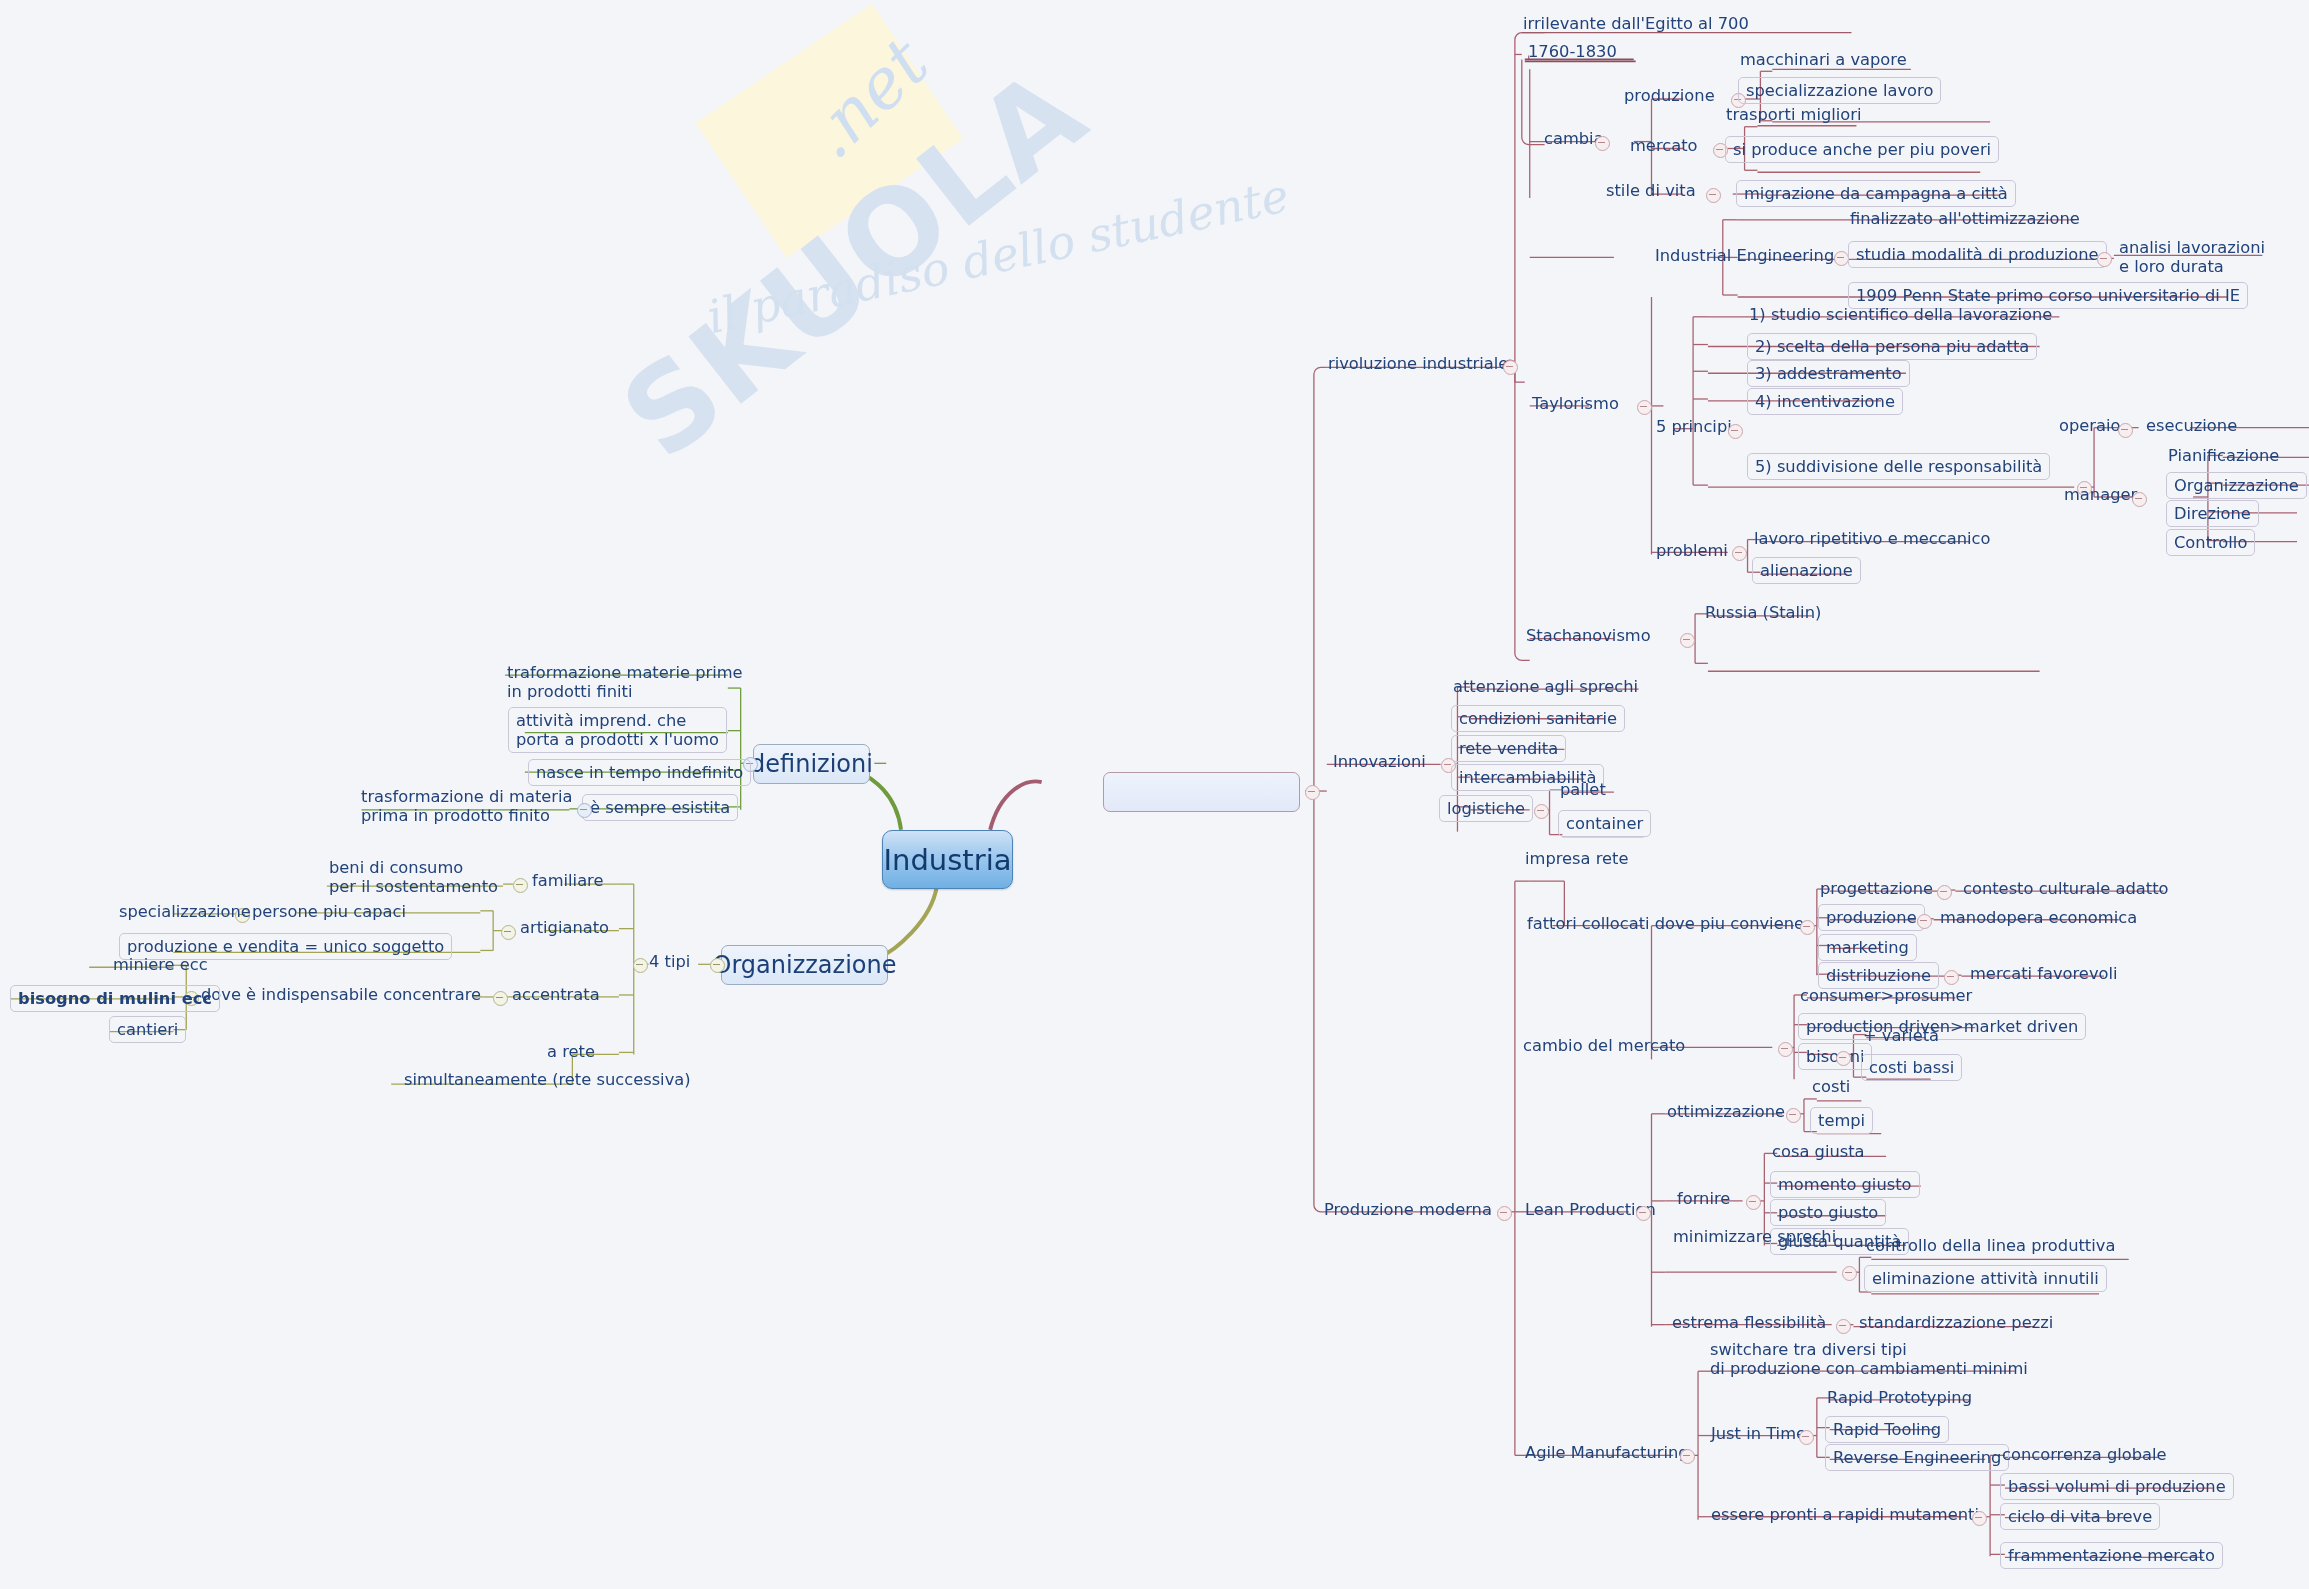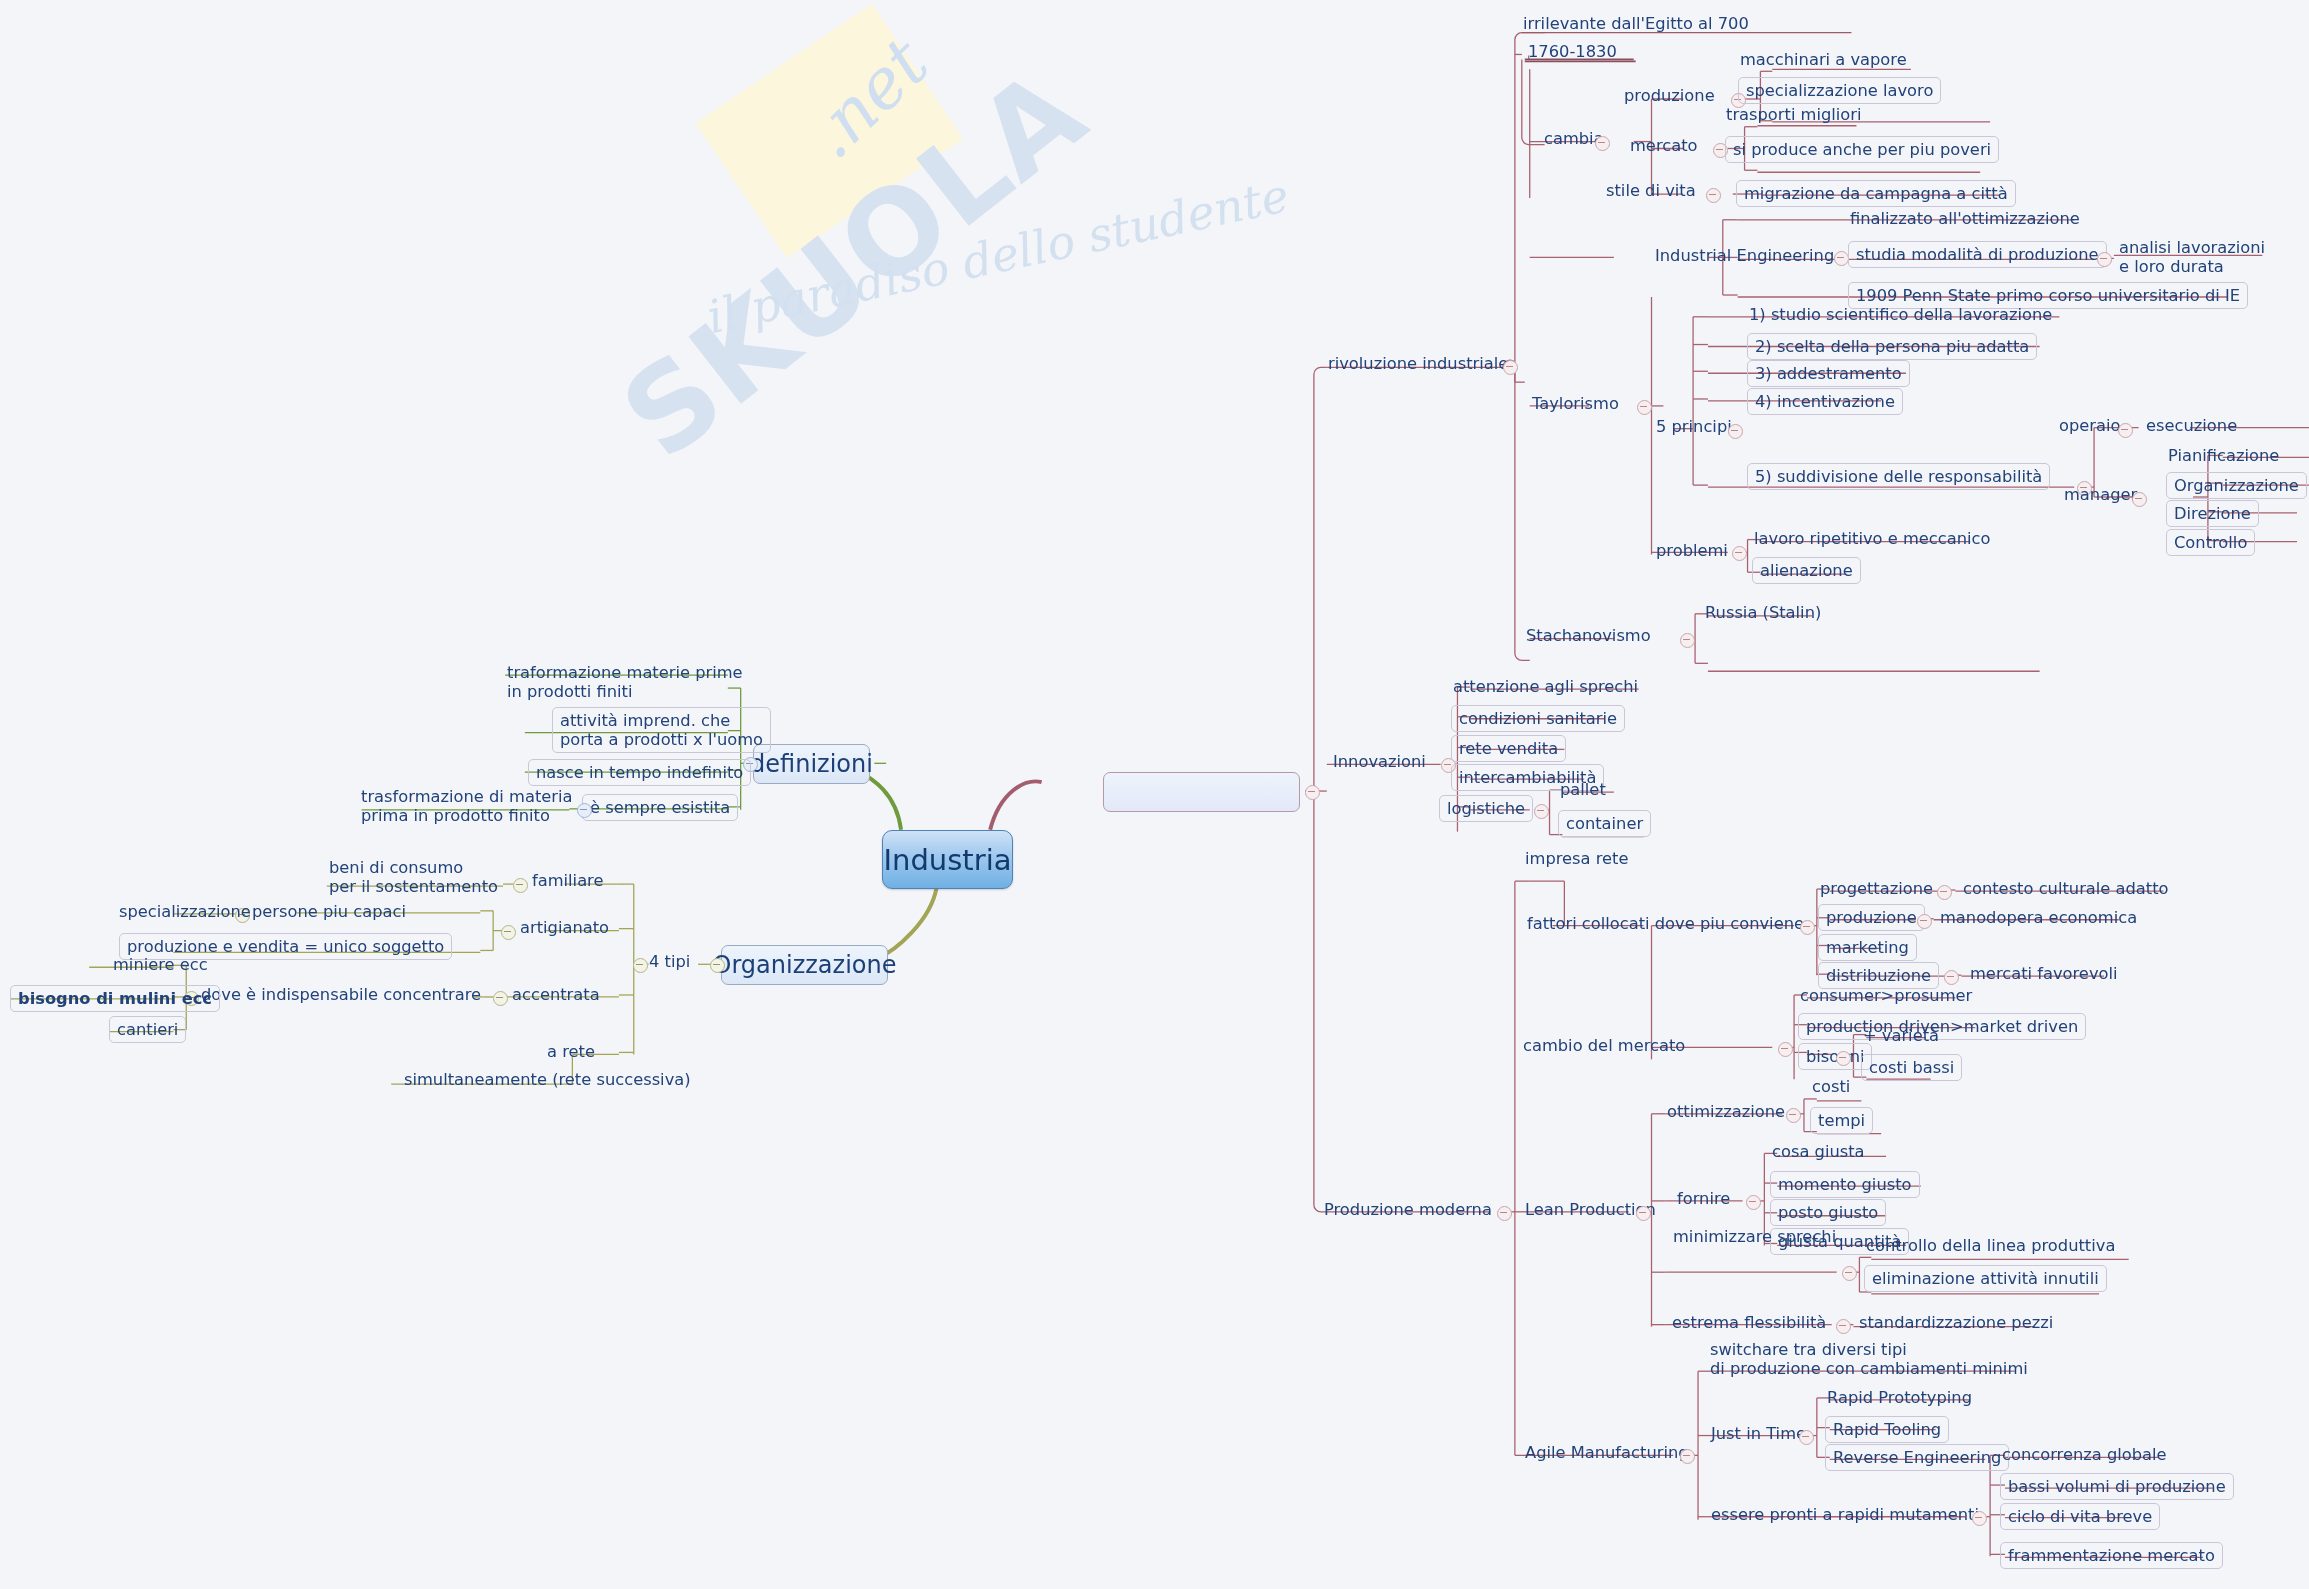--- a/index.html
+++ b/index.html
@@ -500,21 +500,21 @@
   <div class="n" style="left:1532px;top:394px;">Taylorismo</div>
   <div class="tog rose" style="left:1637px;top:400px;"></div>
 
   <div class="n" style="left:1656px;top:417px;">5 principi</div>
   <div class="tog rose" style="left:1728px;top:424px;"></div>
 
   <div class="n" style="left:1749px;top:305px;">1) studio scientifico della lavorazione</div>
   <div class="box" style="left:1747px;top:333px;">2) scelta della persona piu adatta</div>
   <div class="box" style="left:1747px;top:360px;">3) addestramento</div>
   <div class="box" style="left:1747px;top:388px;">4) incentivazione</div>
-  <div class="box" style="left:1747px;top:463px;">5) suddivisione delle responsabilità</div>
+  <div class="box" style="left:1747px;top:453px;">5) suddivisione delle responsabilità</div>
   <div class="tog rose" style="left:2077px;top:481px;"></div>
 
   <div class="n" style="left:2059px;top:416px;">operaio</div>
   <div class="tog rose" style="left:2118px;top:423px;"></div>
   <div class="n" style="left:2146px;top:416px;">esecuzione</div>
 
   <div class="n" style="left:2064px;top:485px;">manager</div>
   <div class="tog rose" style="left:2132px;top:492px;"></div>
   <div class="n" style="left:2168px;top:446px;">Pianificazione</div>
   <div class="box" style="left:2166px;top:472px;">Organizzazione</div>
@@ -609,21 +609,21 @@
   <div class="n" style="left:2002px;top:1445px;">concorrenza globale</div>
   <div class="box" style="left:2000px;top:1473px;">bassi volumi di produzione</div>
   <div class="box" style="left:2000px;top:1503px;">ciclo di vita breve</div>
   <div class="box" style="left:2000px;top:1542px;">frammentazione mercato</div>
 
   <div class="topic" id="node-definizioni">definizioni</div>
   <div class="tog" style="left:743px;top:757px;"></div>
 
   <div class="n" style="left:507px;top:663px;">traformazione materie prime
 in prodotti finiti</div>
-  <div class="box" style="left:552px;top:707px;">attività imprend. che
+  <div class="box" style="left:508px;top:707px;">attività imprend. che
 porta a prodotti x l'uomo</div>
   <div class="box" style="left:528px;top:759px;">nasce in tempo indefinito</div>
   <div class="box" style="left:582px;top:794px;">è sempre esistita</div>
   <div class="tog" style="left:577px;top:803px;"></div>
   <div class="n" style="left:361px;top:787px;">trasformazione di materia
 prima in prodotto finito</div>
 
   <div class="topic" id="node-organizzazione">Organizzazione</div>
   <div class="tog olive" style="left:710px;top:958px;"></div>
 

